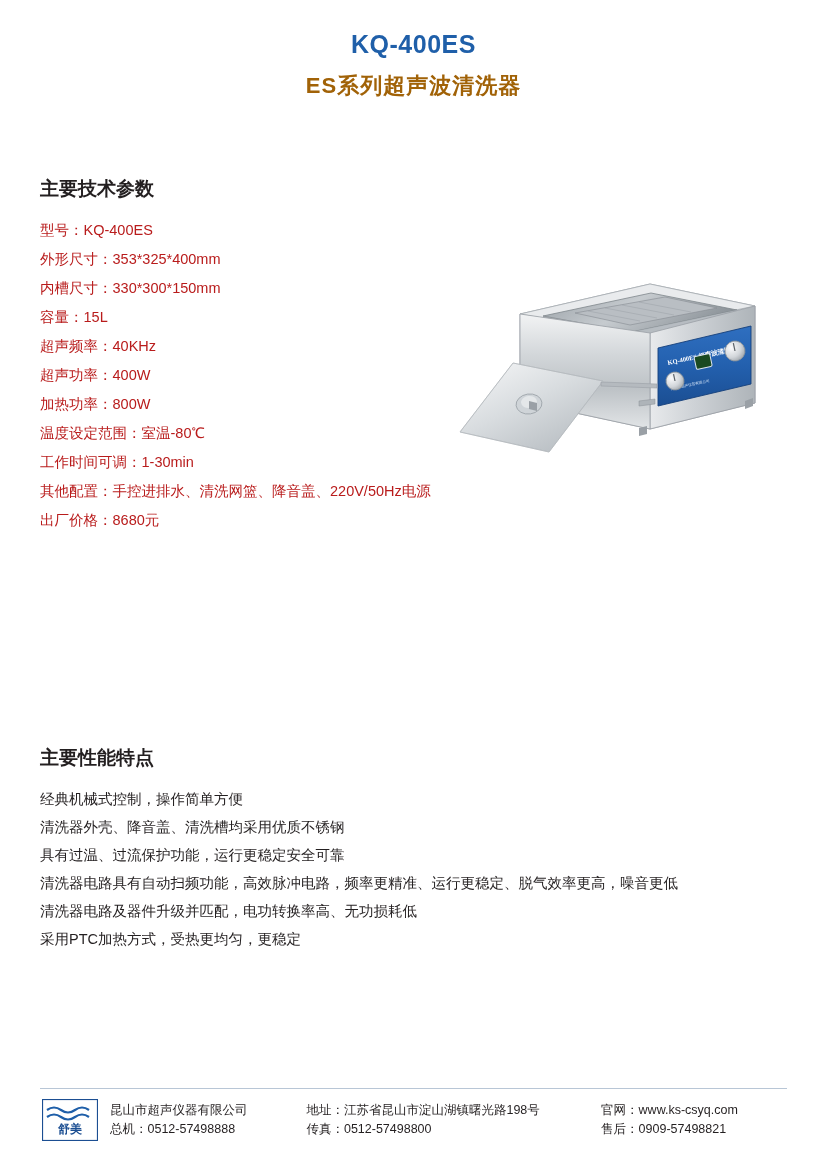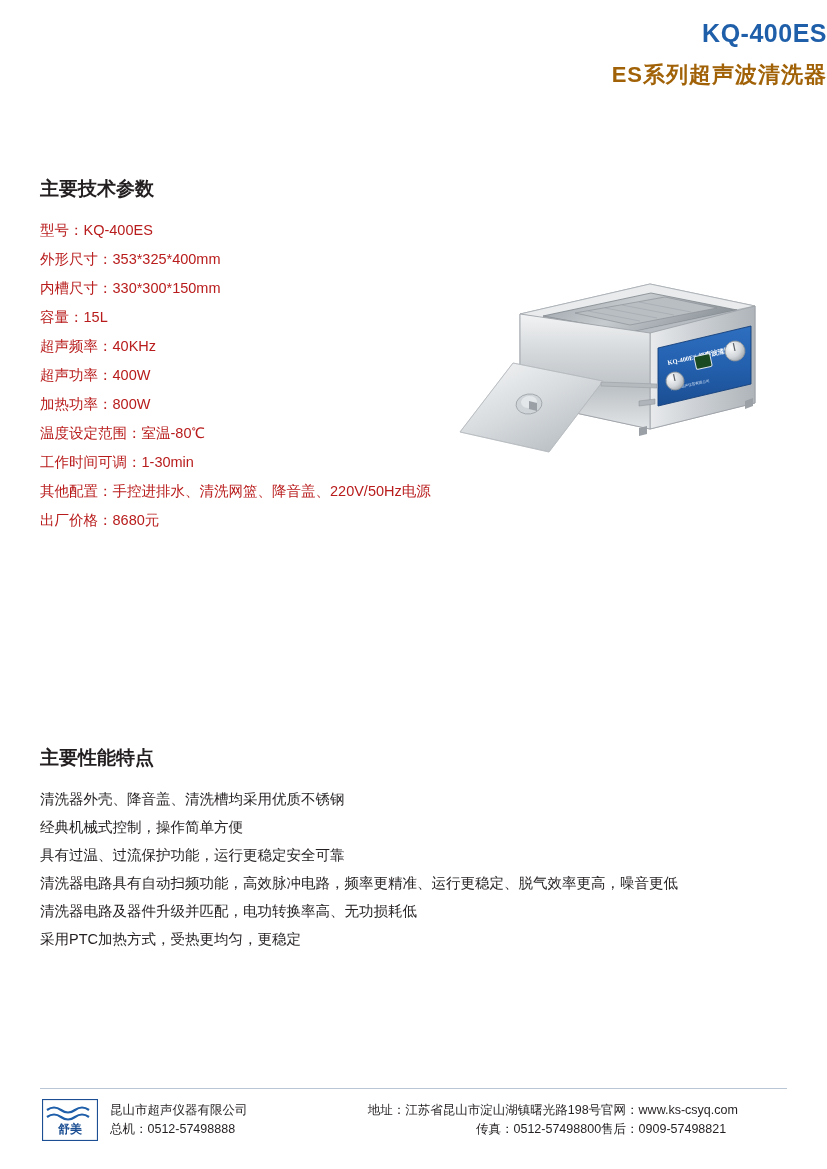--- a/index.html
+++ b/index.html
@@ -16,22 +16,22 @@
     overflow: hidden;
   }
   .page {
     position: relative;
     width: 827px;
     height: 1169px;
   }
 
   
   .doc-header {
-    text-align: right;
-    padding-top: 17px;
+    text-align: center;
+    padding-top: 28px;
   }
   .model-title {
     font-size: 25px;
     font-weight: bold;
     color: #1f5fa9;
     letter-spacing: 0.5px;
     line-height: 1.3;
   }
   .series-title {
     font-size: 22px;
@@ -108,21 +108,21 @@
     flex: 0 0 56px;
     margin-right: 12px;
   }
   .footer-col {
     font-size: 12.5px;
     line-height: 19px;
     color: #231f20;
     white-space: nowrap;
   }
   .col-company { width: 200px; }
-  .col-address { width: 300px; text-align: right; }
+  .col-address { width: 300px; }
   .col-web { width: 230px; }
 </style>
 </head>
 <body>
 
 <div class="page">
 
   <div class="doc-header">
     <div class="model-title">KQ-400ES</div>
     <div class="series-title">ES系列超声波清洗器</div>
@@ -227,22 +227,22 @@
       <path d="M104 216 L104 224 L112 226 L112 218 Z" fill="#9aa0a6"></path>
       <path d="M214 243 L214 251 L222 249 L222 241 Z" fill="#9aa0a6"></path>
       <path d="M320 216 L320 224 L328 221 L328 213 Z" fill="#9aa0a6"></path>
 
       <path d="M214 216 L230 214 L230 219 L214 221 Z" fill="#aeb4b9" stroke="#8b9197" stroke-width="0.5"></path>
     </svg>
   </div>
 
   <div class="features">
     <div class="section-heading">主要性能特点</div>
+    <div class="feature-line">经典机械式控制，操作简单方便</div>
     <div class="feature-line">清洗器外壳、降音盖、清洗槽均采用优质不锈钢</div>
-    <div class="feature-line">经典机械式控制，操作简单方便</div>
     <div class="feature-line">具有过温、过流保护功能，运行更稳定安全可靠</div>
     <div class="feature-line">清洗器电路具有自动扫频功能，高效脉冲电路，频率更精准、运行更稳定、脱气效率更高，噪音更低</div>
     <div class="feature-line">清洗器电路及器件升级并匹配，电功转换率高、无功损耗低</div>
     <div class="feature-line">采用PTC加热方式，受热更均匀，更稳定</div>
   </div>
 
   <div class="footer">
     <div class="footer-rule"></div>
     <div class="footer-inner">
       <div class="logo">

